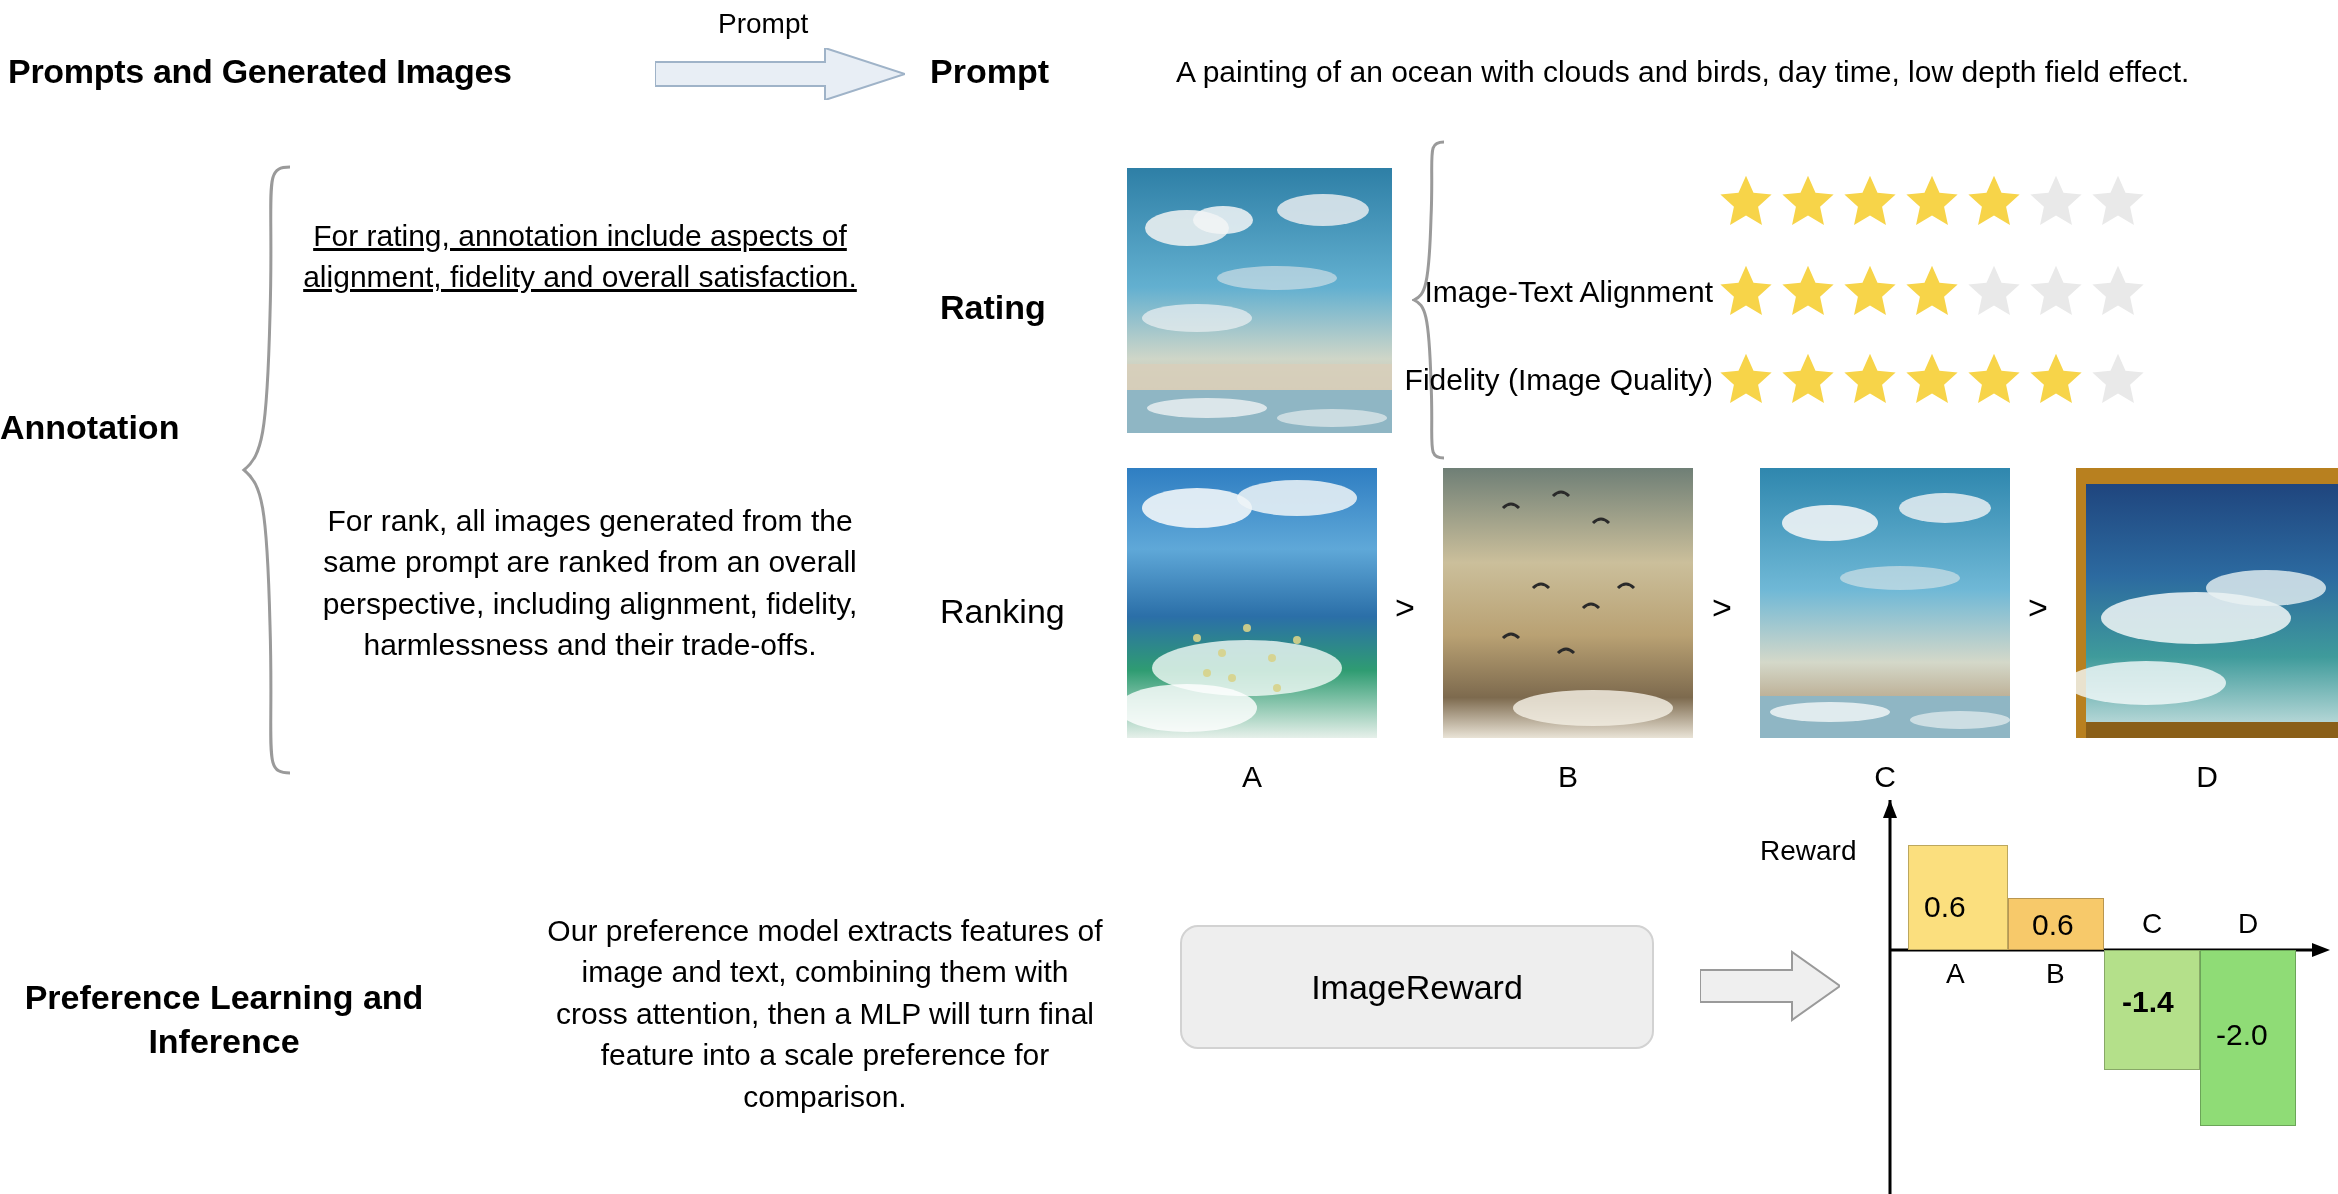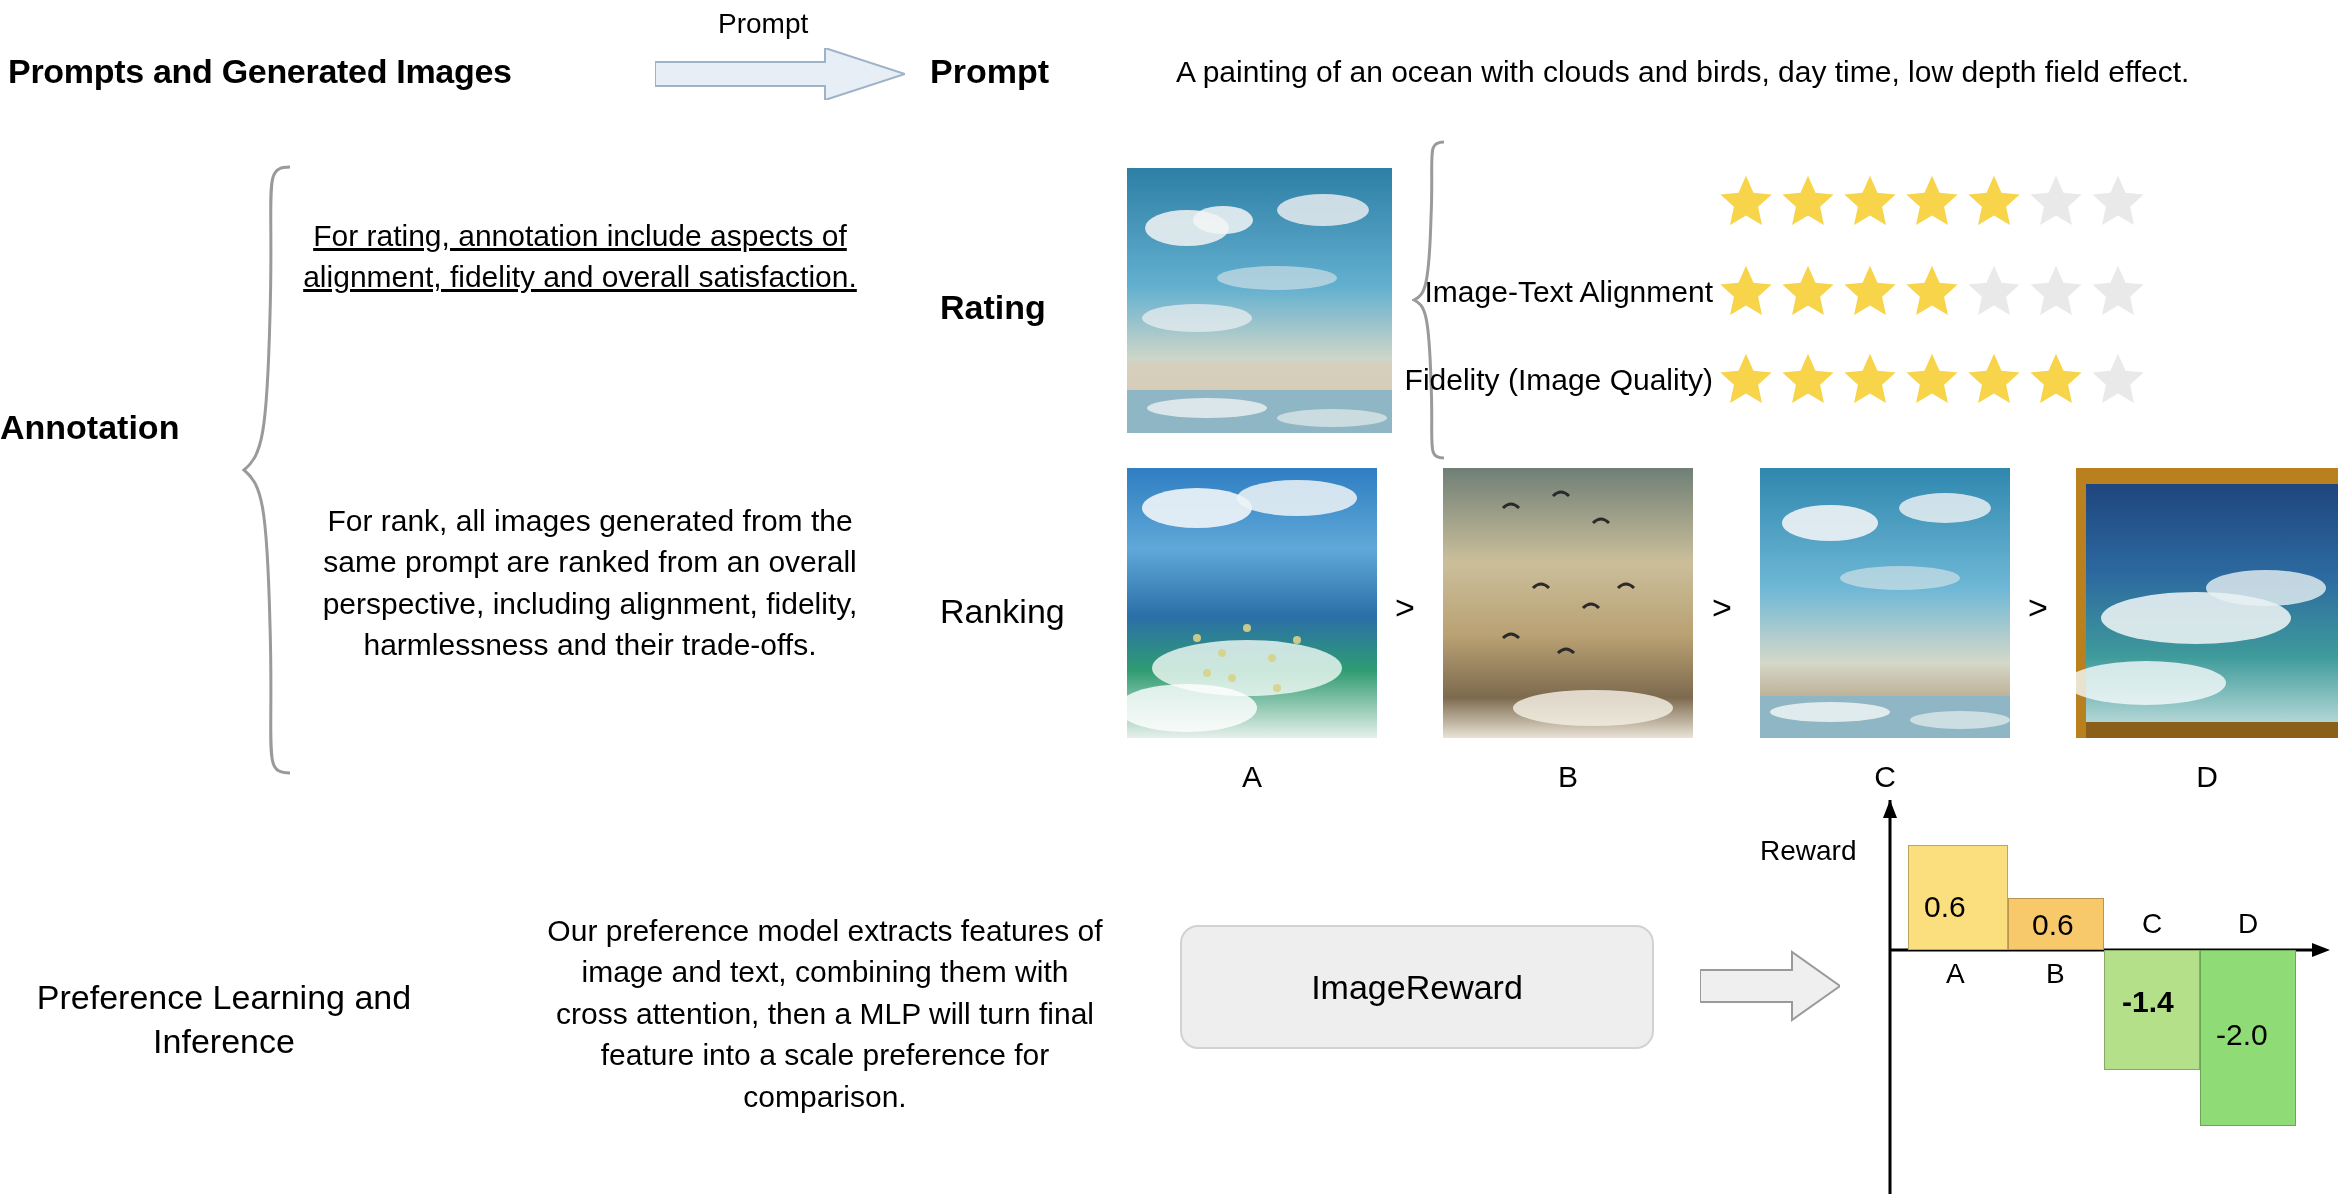--- a/index.html
+++ b/index.html
@@ -122,21 +122,21 @@
     top: 588px;
     font-size: 34px;
     color: #000;
   }
 
   
   #pref-title {
     left: 14px; top: 975px;
     width: 420px;
     text-align: center;
-    font-size: 34px; font-weight: normal;
+    font-size: 34px; font-weight: bold;
     line-height: 1.3;
   }
   #pref-desc {
     left: 545px; top: 910px;
     width: 560px;
     font-size: 30px;
     text-align: center;
     line-height: 1.38;
   }
   #imagereward-box {

